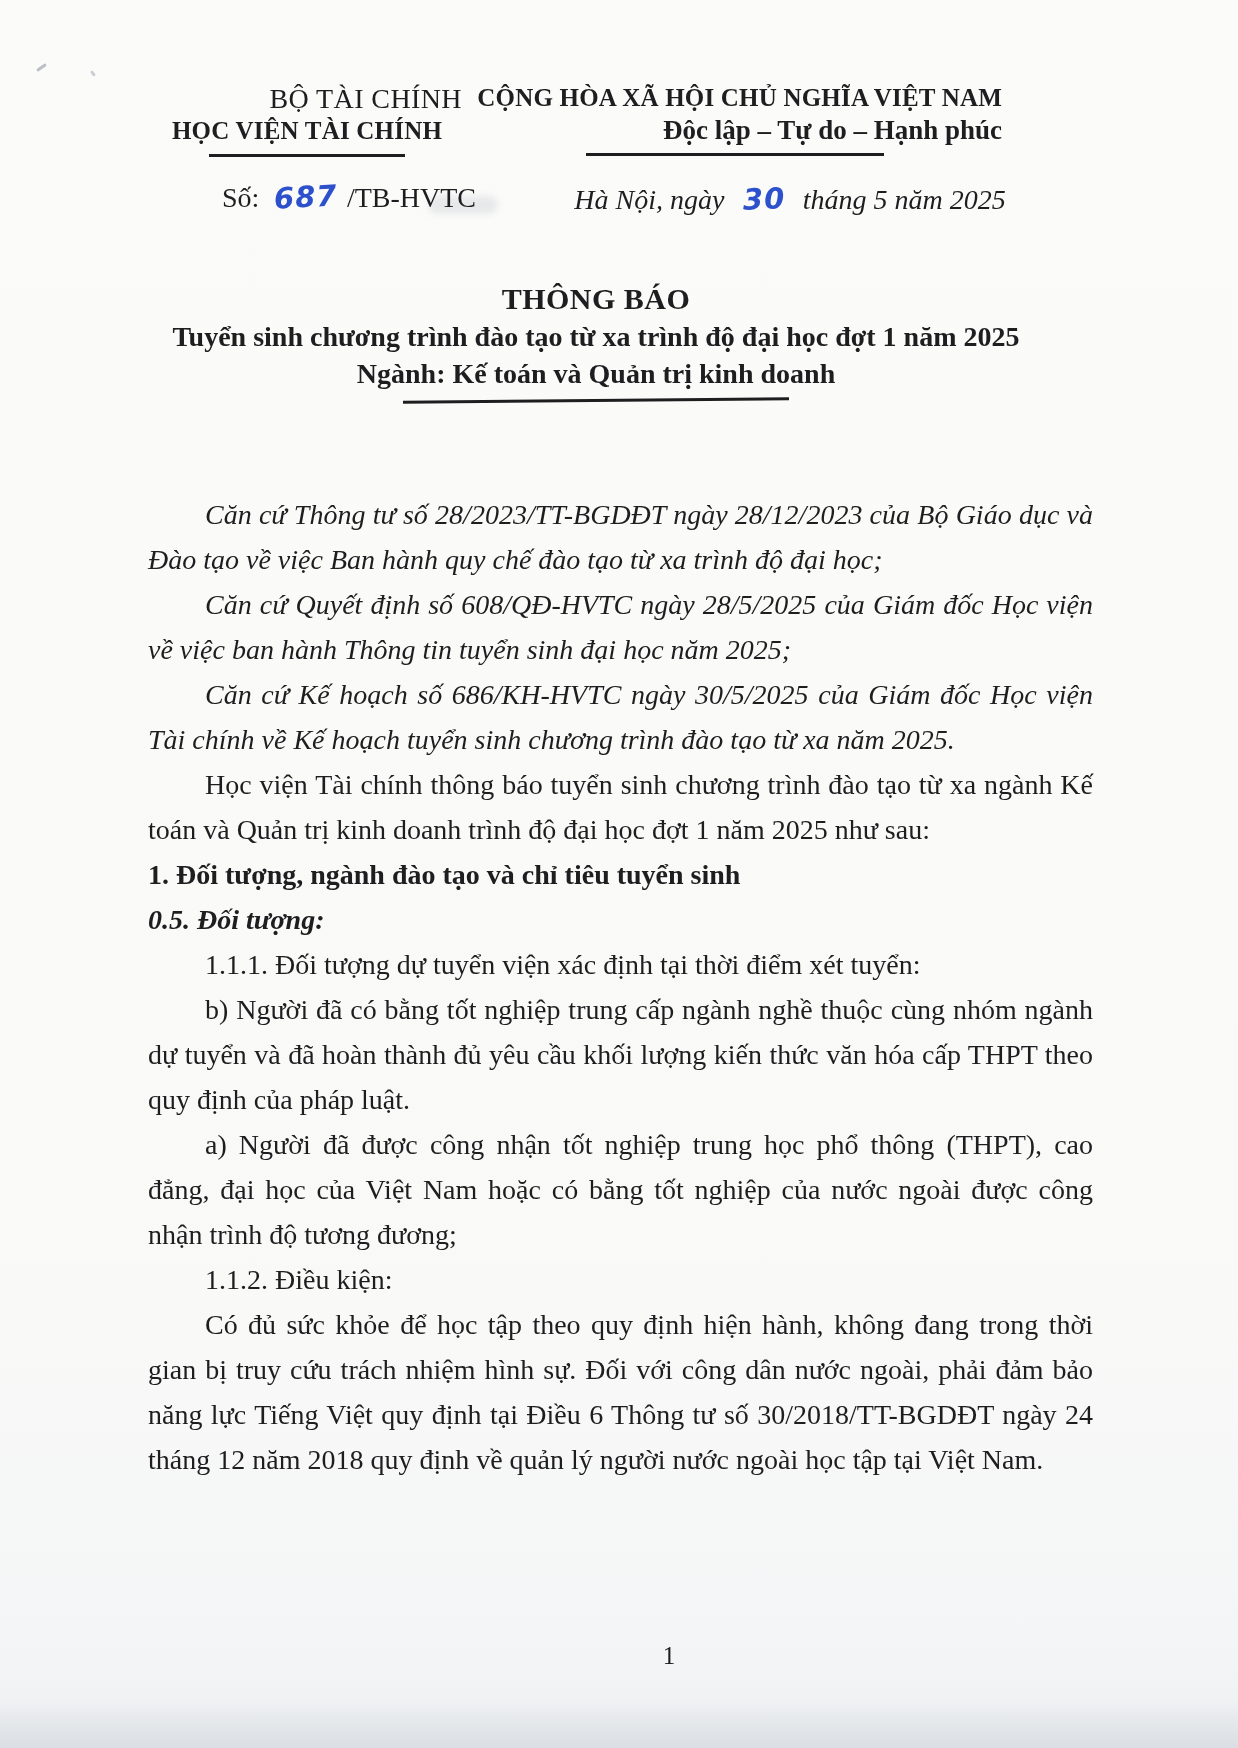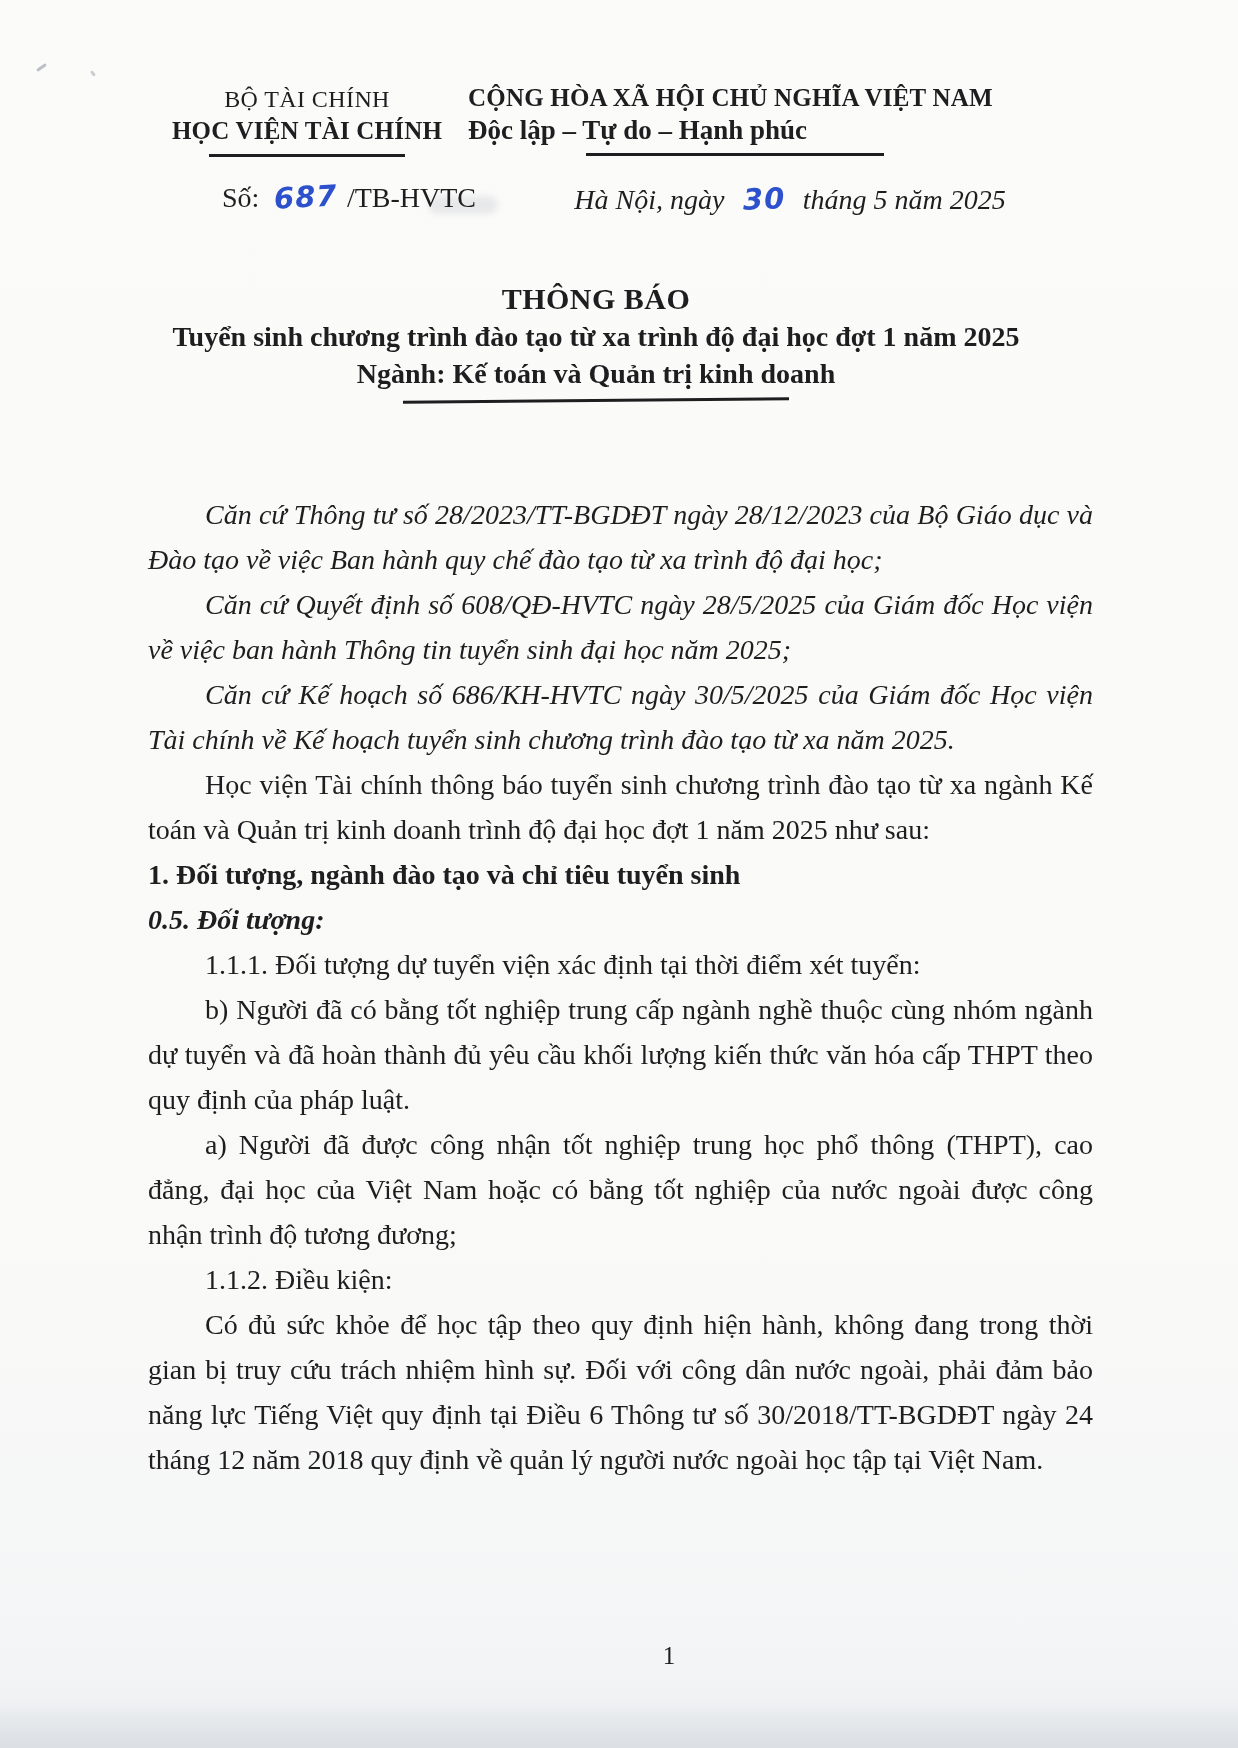--- a/index.html
+++ b/index.html
@@ -18,27 +18,27 @@
   .speck { position: absolute; background: #9aa0a8; opacity: .65; border-radius: 2px; }
   .speck1 { left: 36px; top: 66px; width: 11px; height: 3px; transform: rotate(-35deg); }
   .speck2 { left: 90px; top: 72px; width: 6px; height: 3px; transform: rotate(55deg); opacity: .5; }
   .smudge { position: absolute; left: 428px; top: 196px; width: 70px; height: 18px;
             background: #e3e4e6; border-radius: 9px; filter: blur(3px); opacity: .8; }
   .bottom-shade { position: absolute; left: 0; bottom: 0; width: 100%; height: 48px;
             background: linear-gradient(180deg, rgba(223,227,231,0) 0%, #e0e4e8 70%, #dbdfe4 100%); }
 
   
   .header-left { position: absolute; left: 152px; top: 84px; width: 310px; text-align: center; }
-  .org-parent { font-size: 24px; line-height: 30px; letter-spacing: .4px; }
+  .org-parent { font-size: 28px; line-height: 30px; letter-spacing: .4px; text-align: right; }
   .org-name   { font-size: 25px; line-height: 33px; font-weight: bold; letter-spacing: .2px; }
   .rule { background: #1e1e20; }
   .rule-left  { width: 196px; height: 2.5px; margin: 7px auto 0; }
 
   
-  .header-right { position: absolute; left: 468px; top: 82px; width: 534px; text-align: left; }
+  .header-right { position: absolute; left: 468px; top: 82px; width: 534px; text-align: right; }
   .motto1 { font-size: 25px; line-height: 31px; font-weight: bold; letter-spacing: .2px; }
   .motto2 { font-size: 27px; line-height: 34px; font-weight: bold; }
   .rule-right { width: 298px; height: 2.5px; margin: 6px auto 0; }
 
   .doc-number { position: absolute; left: 222px; top: 180px; font-size: 28px; white-space: nowrap; }
   .date-line  { position: absolute; left: 560px; top: 182px; width: 460px; font-size: 28px;
                 font-style: italic; text-align: center; white-space: nowrap; }
 
   .handwriting {
     display: inline-block;

